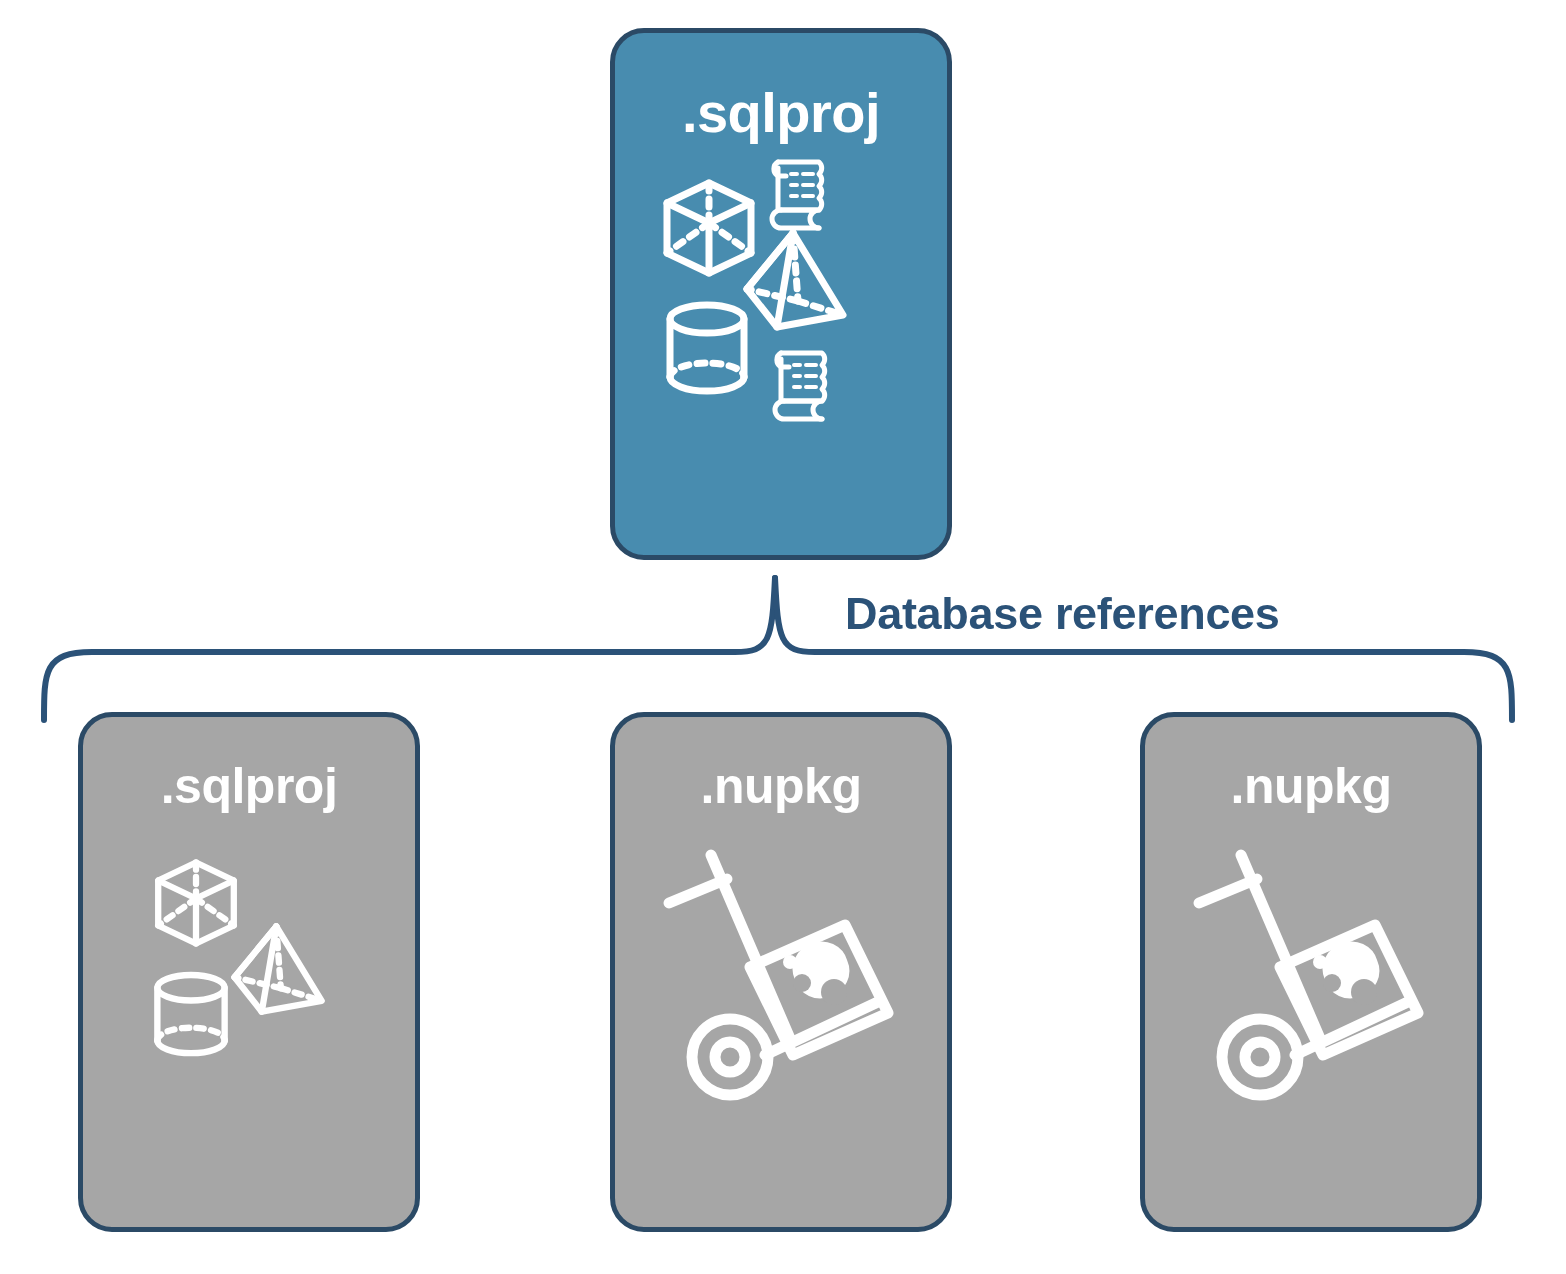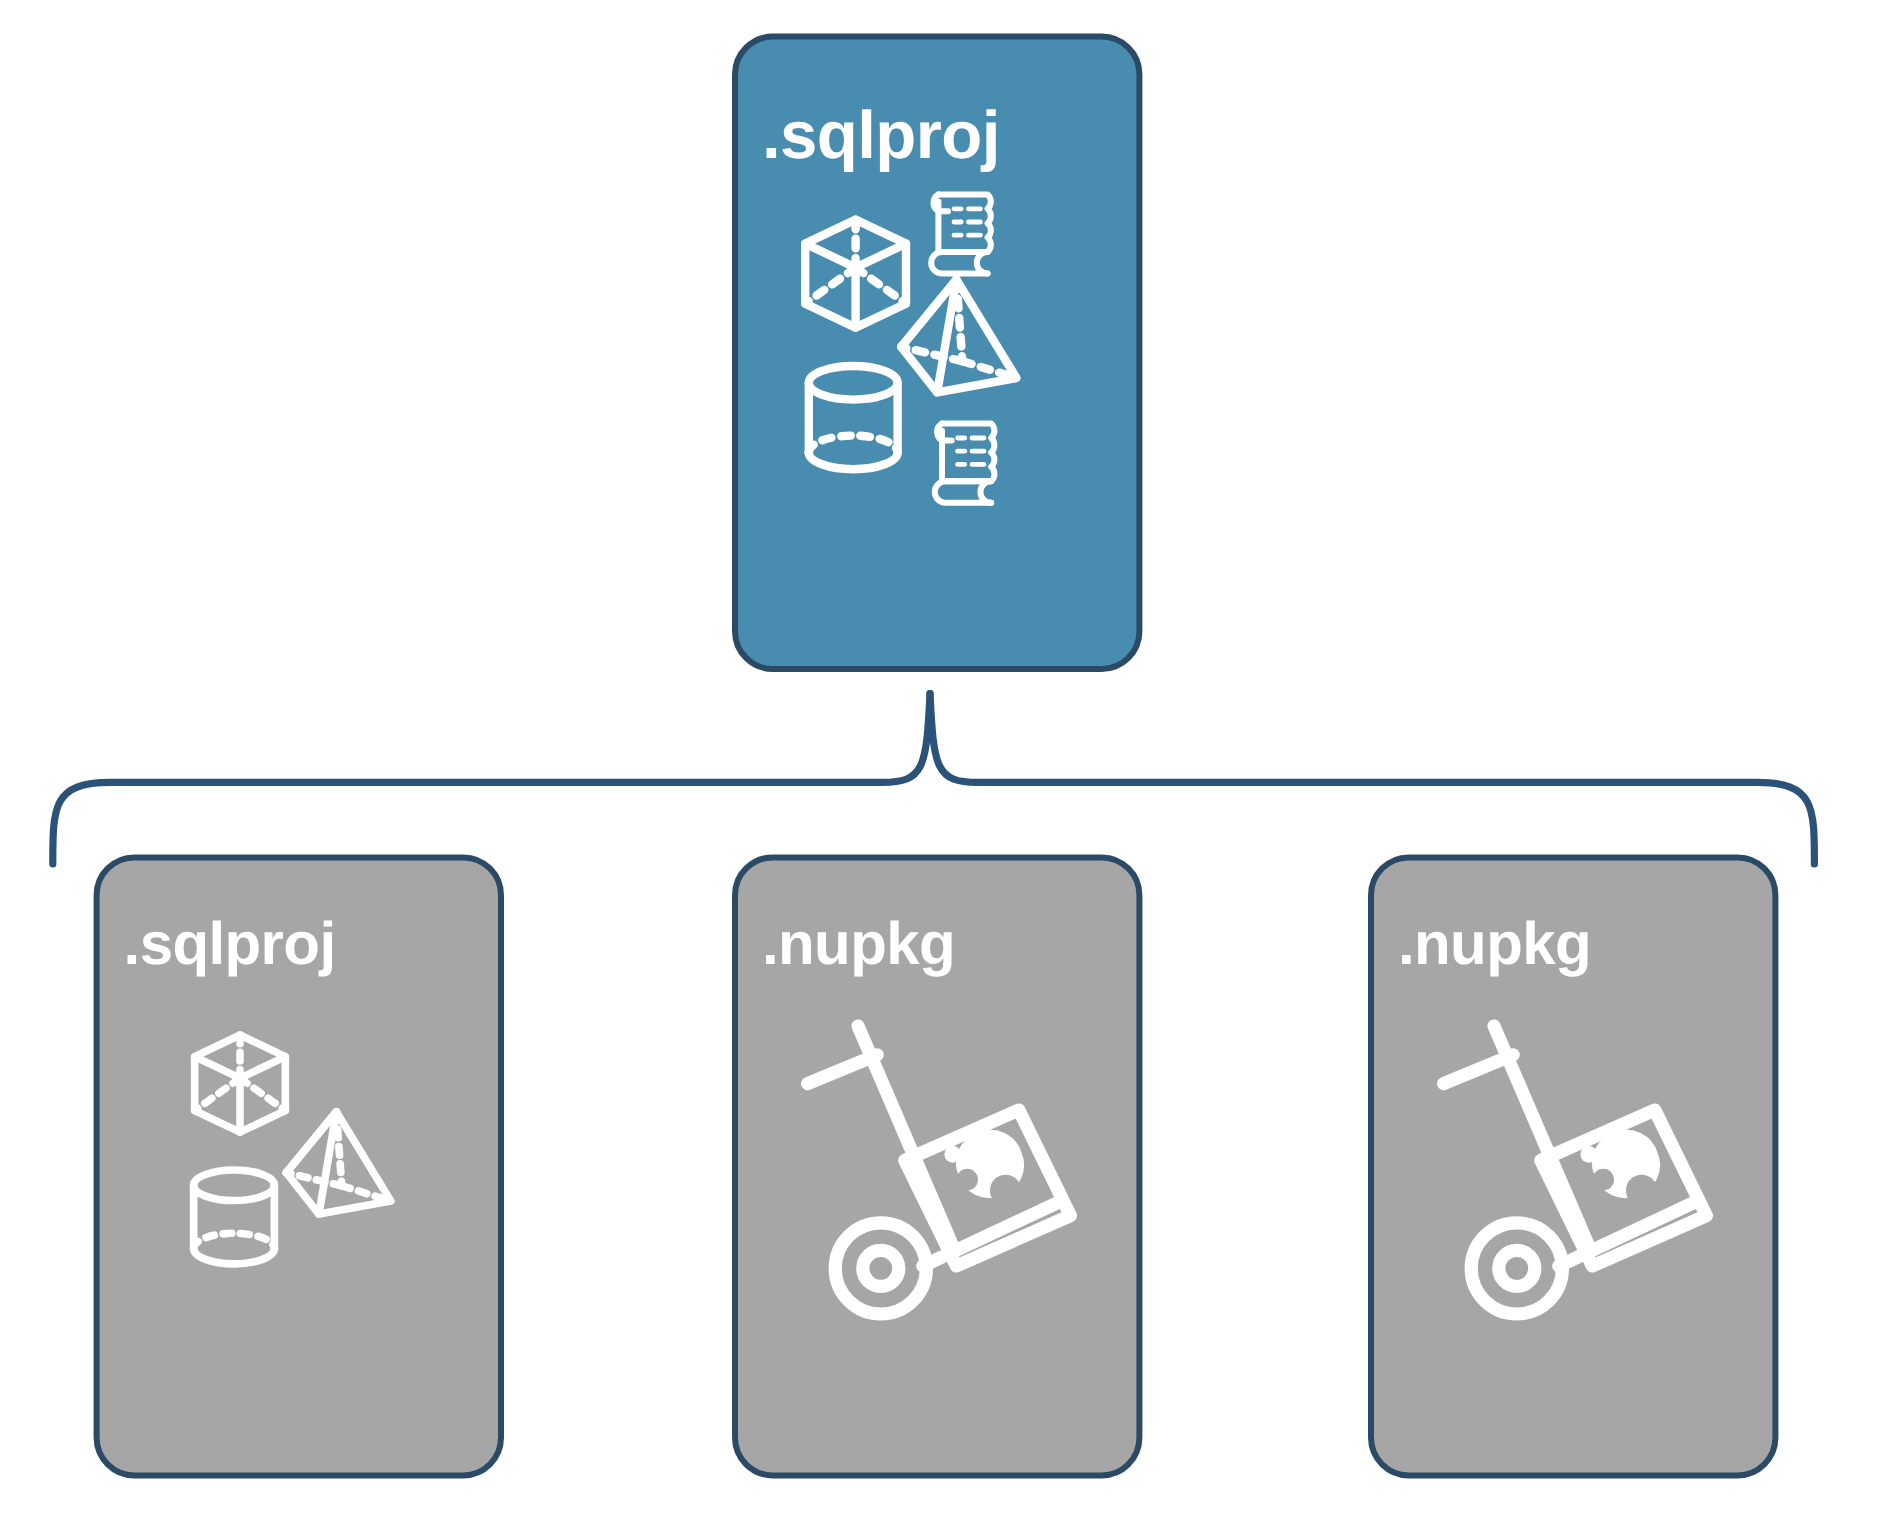--- a/index.html
+++ b/index.html
@@ -22,21 +22,21 @@
     height: 1274px;
   }
 
   .node {
     position: absolute;
     box-sizing: border-box;
     border-radius: 34px;
     border: 5px solid #2B4A66;
     display: flex;
     flex-direction: column;
-    padding-left: 20px;
+    align-items: center;
   }
 
   .node-title {
     color: #ffffff;
     font-weight: bold;
     letter-spacing: -0.5px;
     line-height: 1;
     user-select: none;
   }
 
@@ -171,20 +171,21 @@
              C44 672 44 652 92 652
              L735 652
              C770 652 772 640 775 578"></path>
 
     <path d="M775 578
              C778 640 780 652 815 652
              L1464 652
              C1512 652 1512 672 1512 720"></path>
   </svg>
 
+  <div id="brace-label">Database references</div>
 
   <div class="node node-ref" id="node-ref-0">
     <div class="node-title">.sqlproj</div>
 
     <div class="icon-area">
 
       <svg style="position:absolute; left:52px; top:24px;" width="90" height="92" viewBox="0 0 100 102" fill="none" stroke="#ffffff" stroke-width="7" stroke-linejoin="round" stroke-linecap="round">
         <path d="M8 26 L50 6 L92 26 L92 76 L50 96 L8 76 Z"></path>
         <path d="M8 26 L50 46 L92 26"></path>
         <path d="M50 46 L50 96"></path>

